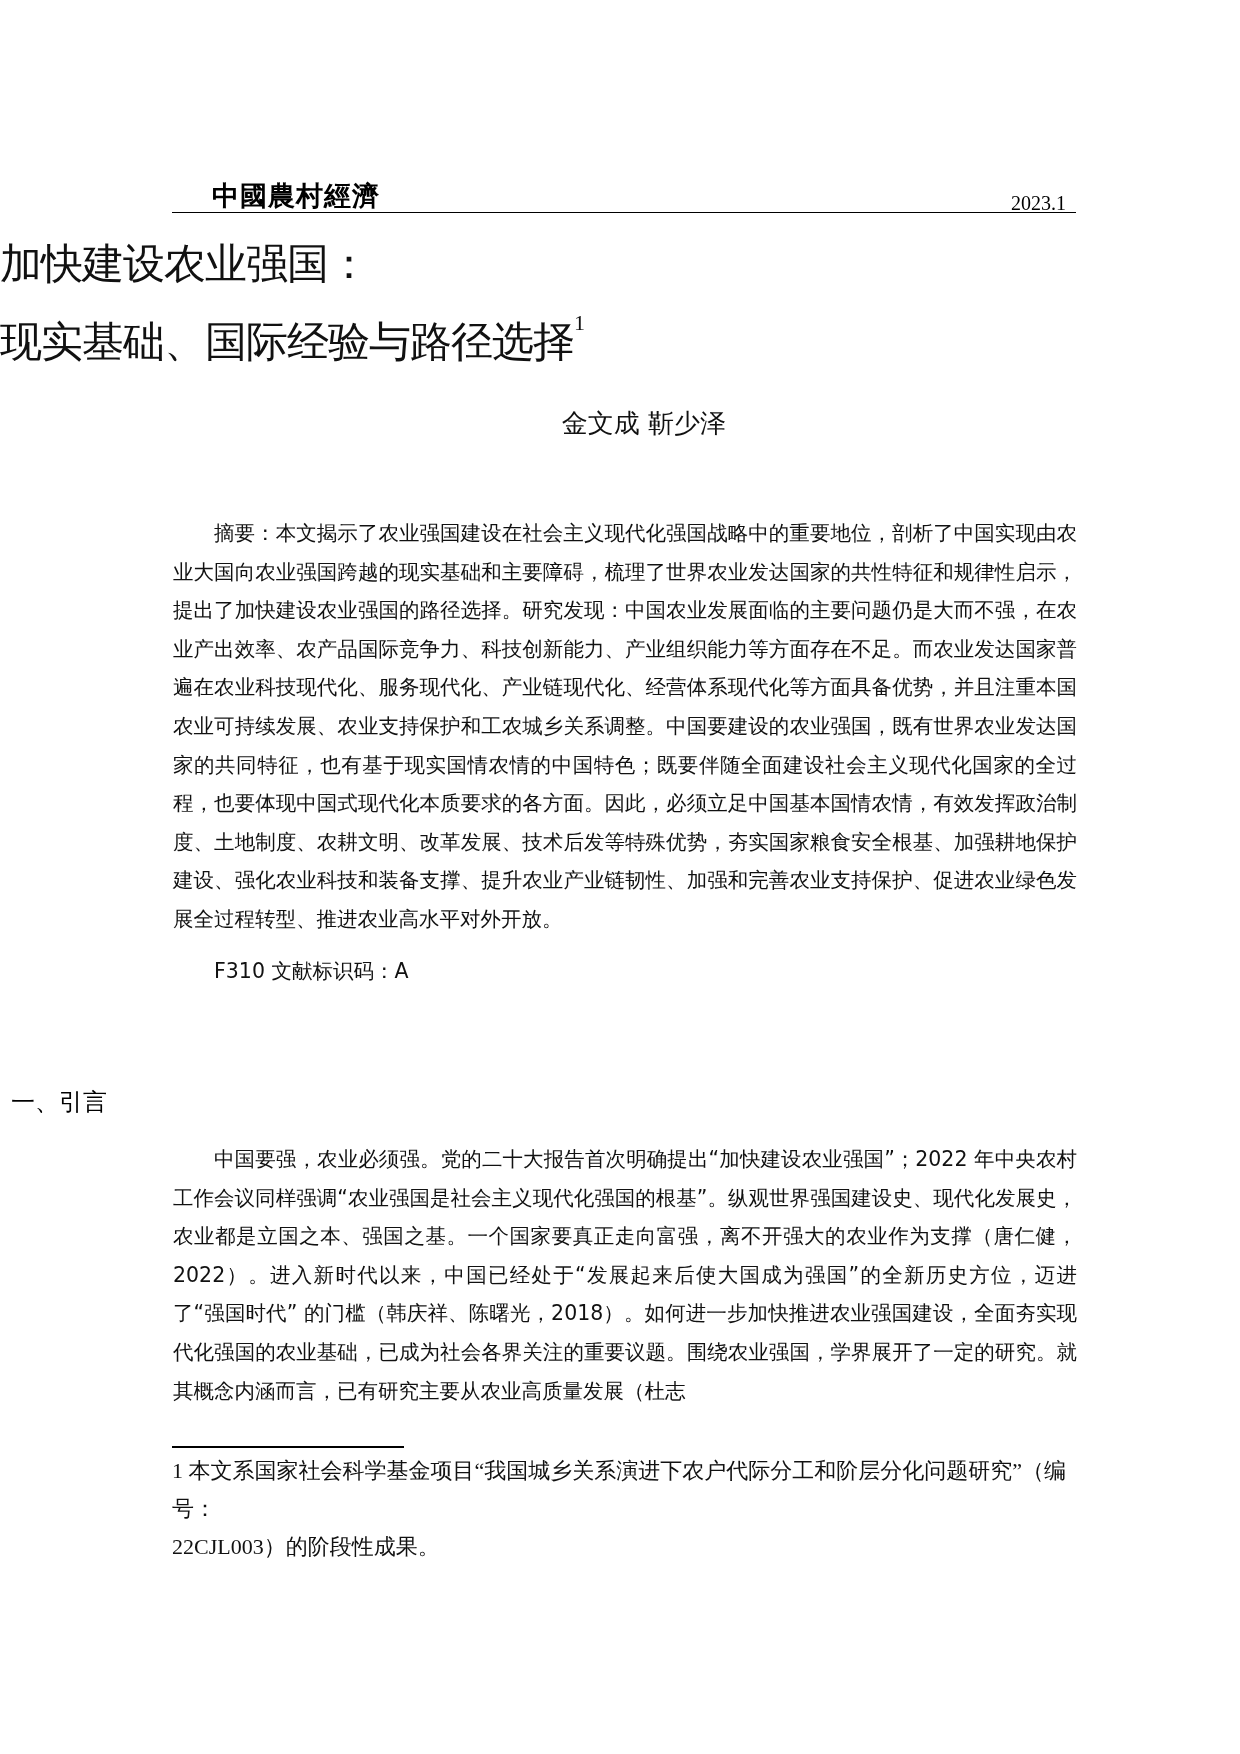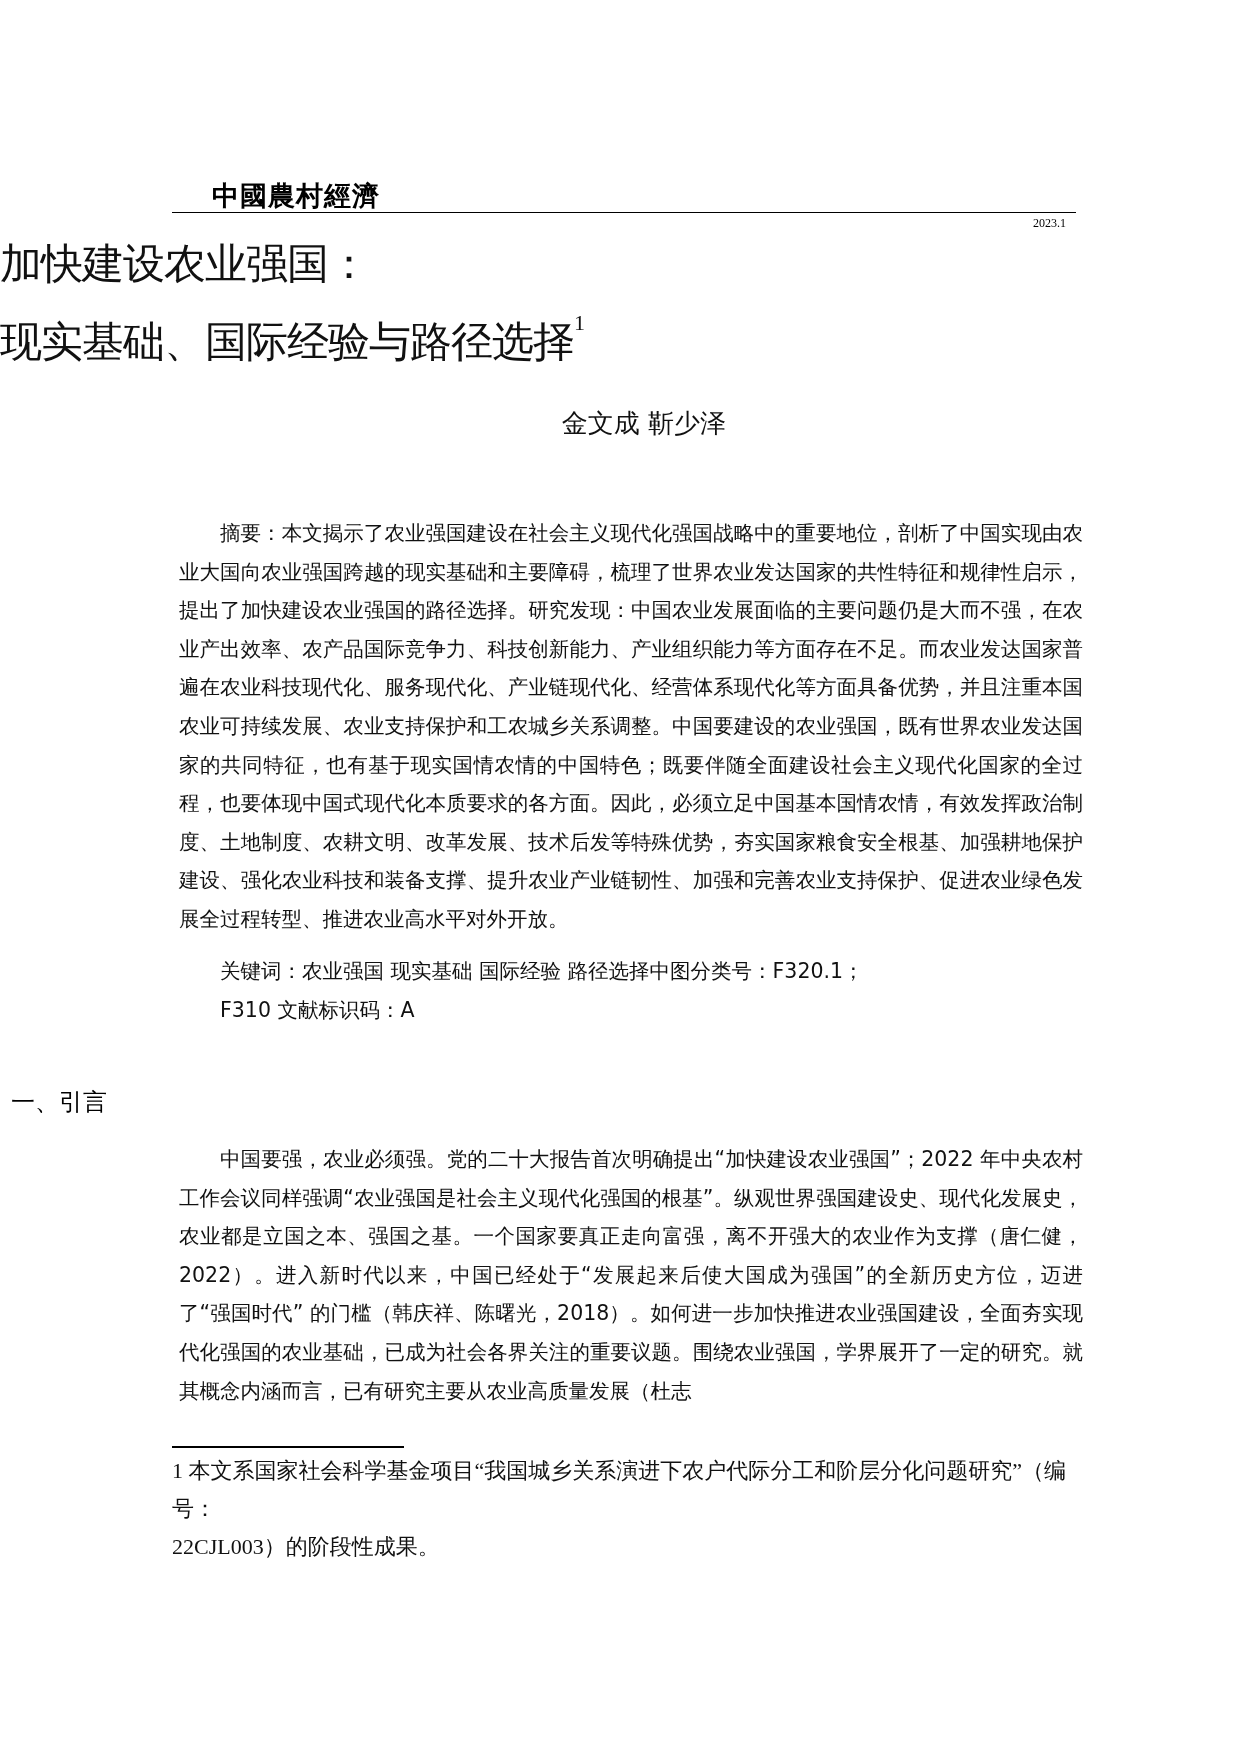--- a/index.html
+++ b/index.html
@@ -1,25 +1,25 @@
 <!DOCTYPE html>
 <html><head>
 <meta charset="utf-8">
 <style>
   html, body { margin: 0; padding: 0; background: #ffffff; }
   body { width: 1240px; height: 1754px; position: relative; overflow: hidden; color: #111; font-family: "DejaVu Sans", sans-serif; }
   .header { position: absolute; left: 172px; top: 172px; width: 904px; height: 40px; border-bottom: 1.5px solid #000; text-align: center; }
   .logo { position: absolute; left: 40px; top: 6px; font-family: "DejaVu Serif", serif; font-size: 27px; font-weight: bold; letter-spacing: 1px; color: #000; }
-  .issue { position: absolute; right: 10px; top: 20px; font-family: "Liberation Serif", serif; font-size: 12px; color: #000; margin-top: 24px; }
+  .issue { position: absolute; right: 10px; top: 20px; font-family: "Liberation Serif", serif; font-size: 20px; color: #000; }
   .title { position: absolute; left: 0; width: 1240px; font-size: 42px; color: #111; letter-spacing: -1px; }
   .title1 { top: 236px; }
   .title2 { top: 314px; }
   .title2 sup { font-family: "Liberation Serif", serif; font-size: 22px; vertical-align: top; position: relative; top: -4px; }
   .authors { position: absolute; left: 0; width: 1240px; top: 406px; text-align: center; font-size: 26px; color: #111; padding-left: 24px; }
-  .body-text { position: absolute; left: 179px; width: 904px; font-size: 20.5px; line-height: 38.6px; color: #111; text-align: justify; }
+  .body-text { position: absolute; left: 173px; width: 904px; font-size: 20.5px; line-height: 38.6px; color: #111; text-align: justify; }
   .abstract { top: 514px; }
   .abstract p { margin: 0; text-indent: 41px; }
   .kw { top: 952px; }
   .kw p { margin: 0; padding-left: 41px; }
   .section { position: absolute; left: 0; width: 1240px; top: 1086px; text-align: left; font-size: 24px; color: #000000; margin-left: 11px; }
   .intro { top: 1140px; }
   .intro p { margin: 0; text-indent: 41px; }
   .fn-rule { position: absolute; left: 172px; top: 1446px; width: 232px; height: 2px; background: #000; }
   .footnote { position: absolute; left: 172px; width: 904px; top: 1452px; font-family: "Liberation Serif", serif; font-size: 22px; line-height: 38px; color: #111; }
   .footnote p { margin: 0; }
@@ -35,21 +35,20 @@
 <div class="title title1">加快建设农业强国：</div>
 <div class="title title2"><span>现实基础、国际经验与路径选择</span><sup>1</sup></div>
 
 <div class="authors">金文成 靳少泽</div>
 
 <div class="body-text abstract">
   <p>摘要：本文揭示了农业强国建设在社会主义现代化强国战略中的重要地位，剖析了中国实现由农业大国向农业强国跨越的现实基础和主要障碍，梳理了世界农业发达国家的共性特征和规律性启示，提出了加快建设农业强国的路径选择。研究发现：中国农业发展面临的主要问题仍是大而不强，在农业产出效率、农产品国际竞争力、科技创新能力、产业组织能力等方面存在不足。而农业发达国家普遍在农业科技现代化、服务现代化、产业链现代化、经营体系现代化等方面具备优势，并且注重本国农业可持续发展、农业支持保护和工农城乡关系调整。中国要建设的农业强国，既有世界农业发达国家的共同特征，也有基于现实国情农情的中国特色；既要伴随全面建设社会主义现代化国家的全过程，也要体现中国式现代化本质要求的各方面。因此，必须立足中国基本国情农情，有效发挥政治制度、土地制度、农耕文明、改革发展、技术后发等特殊优势，夯实国家粮食安全根基、加强耕地保护建设、强化农业科技和装备支撑、提升农业产业链韧性、加强和完善农业支持保护、促进农业绿色发展全过程转型、推进农业高水平对外开放。</p>
 </div>
 
 <div class="body-text kw">
-  <p>关键词：农业强国 现实基础 国际经验 路径选择中图分类号：F320.1；</p>
   <p>F310 文献标识码：A</p>
 </div>
 
 <div class="section">一、引言</div>
 
 <div class="body-text intro">
   <p>中国要强，农业必须强。党的二十大报告首次明确提出“加快建设农业强国”；2022 年中央农村工作会议同样强调“农业强国是社会主义现代化强国的根基”。纵观世界强国建设史、现代化发展史，农业都是立国之本、强国之基。一个国家要真正走向富强，离不开强大的农业作为支撑（唐仁健，2022）。进入新时代以来，中国已经处于“发展起来后使大国成为强国”的全新历史方位，迈进了“强国时代” 的门槛（韩庆祥、陈曙光，2018）。如何进一步加快推进农业强国建设，全面夯实现代化强国的农业基础，已成为社会各界关注的重要议题。围绕农业强国，学界展开了一定的研究。就其概念内涵而言，已有研究主要从农业高质量发展（杜志</p>
 </div>
 
 <div class="fn-rule"></div>

